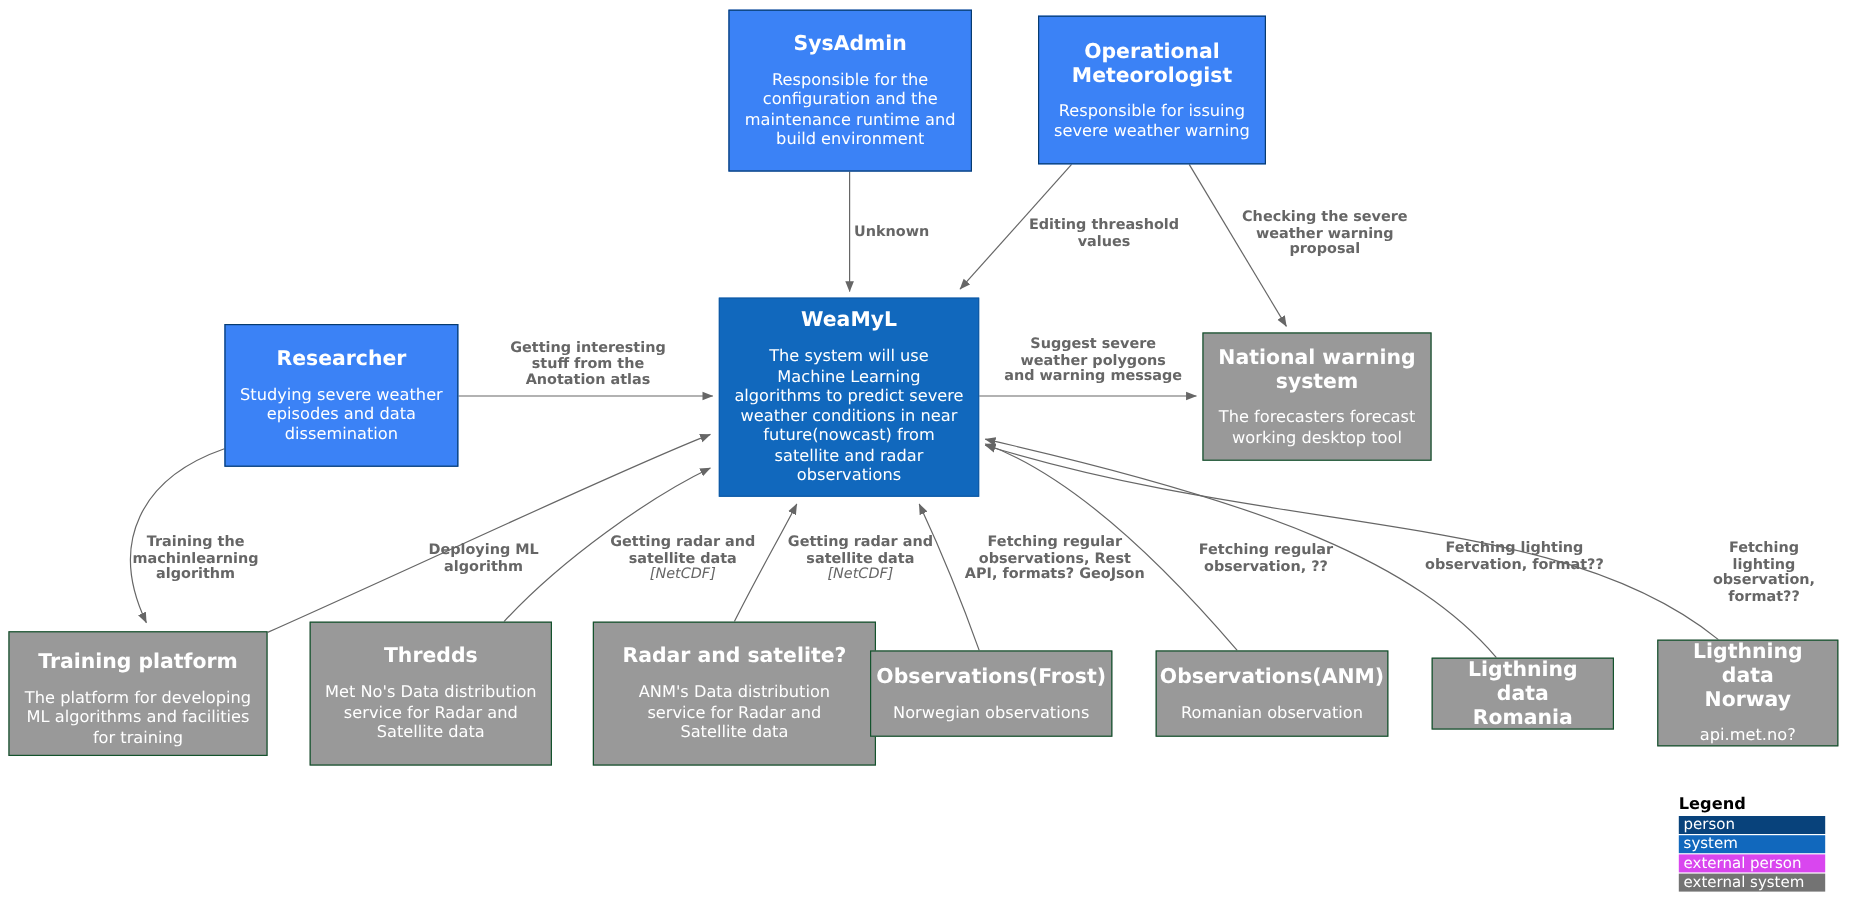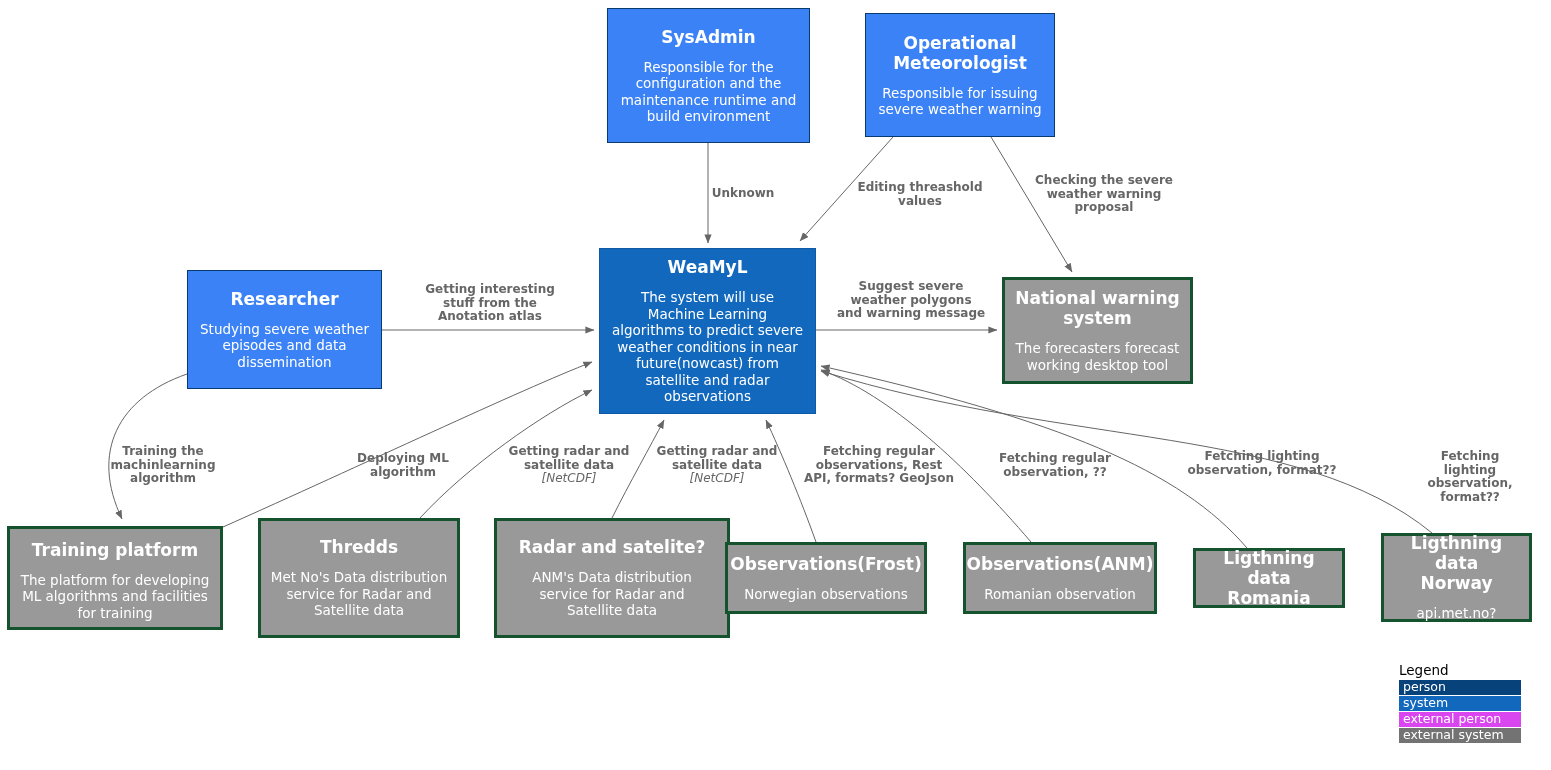--- a/index.html
+++ b/index.html
@@ -17,21 +17,21 @@
     color:#ffffff;
     text-align:center;
     display:flex;
     flex-direction:column;
     justify-content:center;
     align-items:center;
     padding:6px 8px;
   }
   .person{background:#3b82f6;border:1px solid #073b6f;}
   .system{background:#1168bd;border:1px solid #0f5aa6;}
-  .ext-system{background:#999999;border:3px solid #14532d;}
+  .ext-system{background:#999999;border:1px solid #14532d;}
   .node-title{
     font-weight:bold;
     font-size:17px;
     line-height:20px;
     white-space:pre-line;
   }
   .node-desc{
     font-size:13.5px;
     line-height:16.5px;
     white-space:pre-line;
@@ -50,21 +50,21 @@
   }
   .edge-tech{
     font-weight:normal;
     font-style:italic;
     font-size:12px;
     line-height:13.5px;
   }
   .edge-tech:empty{display:none;}
   #legend{position:absolute;left:1399px;top:662px;width:124px;}
   .legend-title{
-    color:#000000;font-weight:normal;font-size:13.5px;line-height:16px;margin-bottom:2px;
+    color:#000000;font-weight:bold;font-size:13.5px;line-height:16px;margin-bottom:2px;
   }
   .legend-row{
     box-sizing:border-box;
     width:122px;height:14.5px;
     margin-bottom:1.5px;
     color:#ffffff;
     font-size:12.5px;line-height:14.5px;
     padding-left:4px;
     overflow:hidden;
   }

